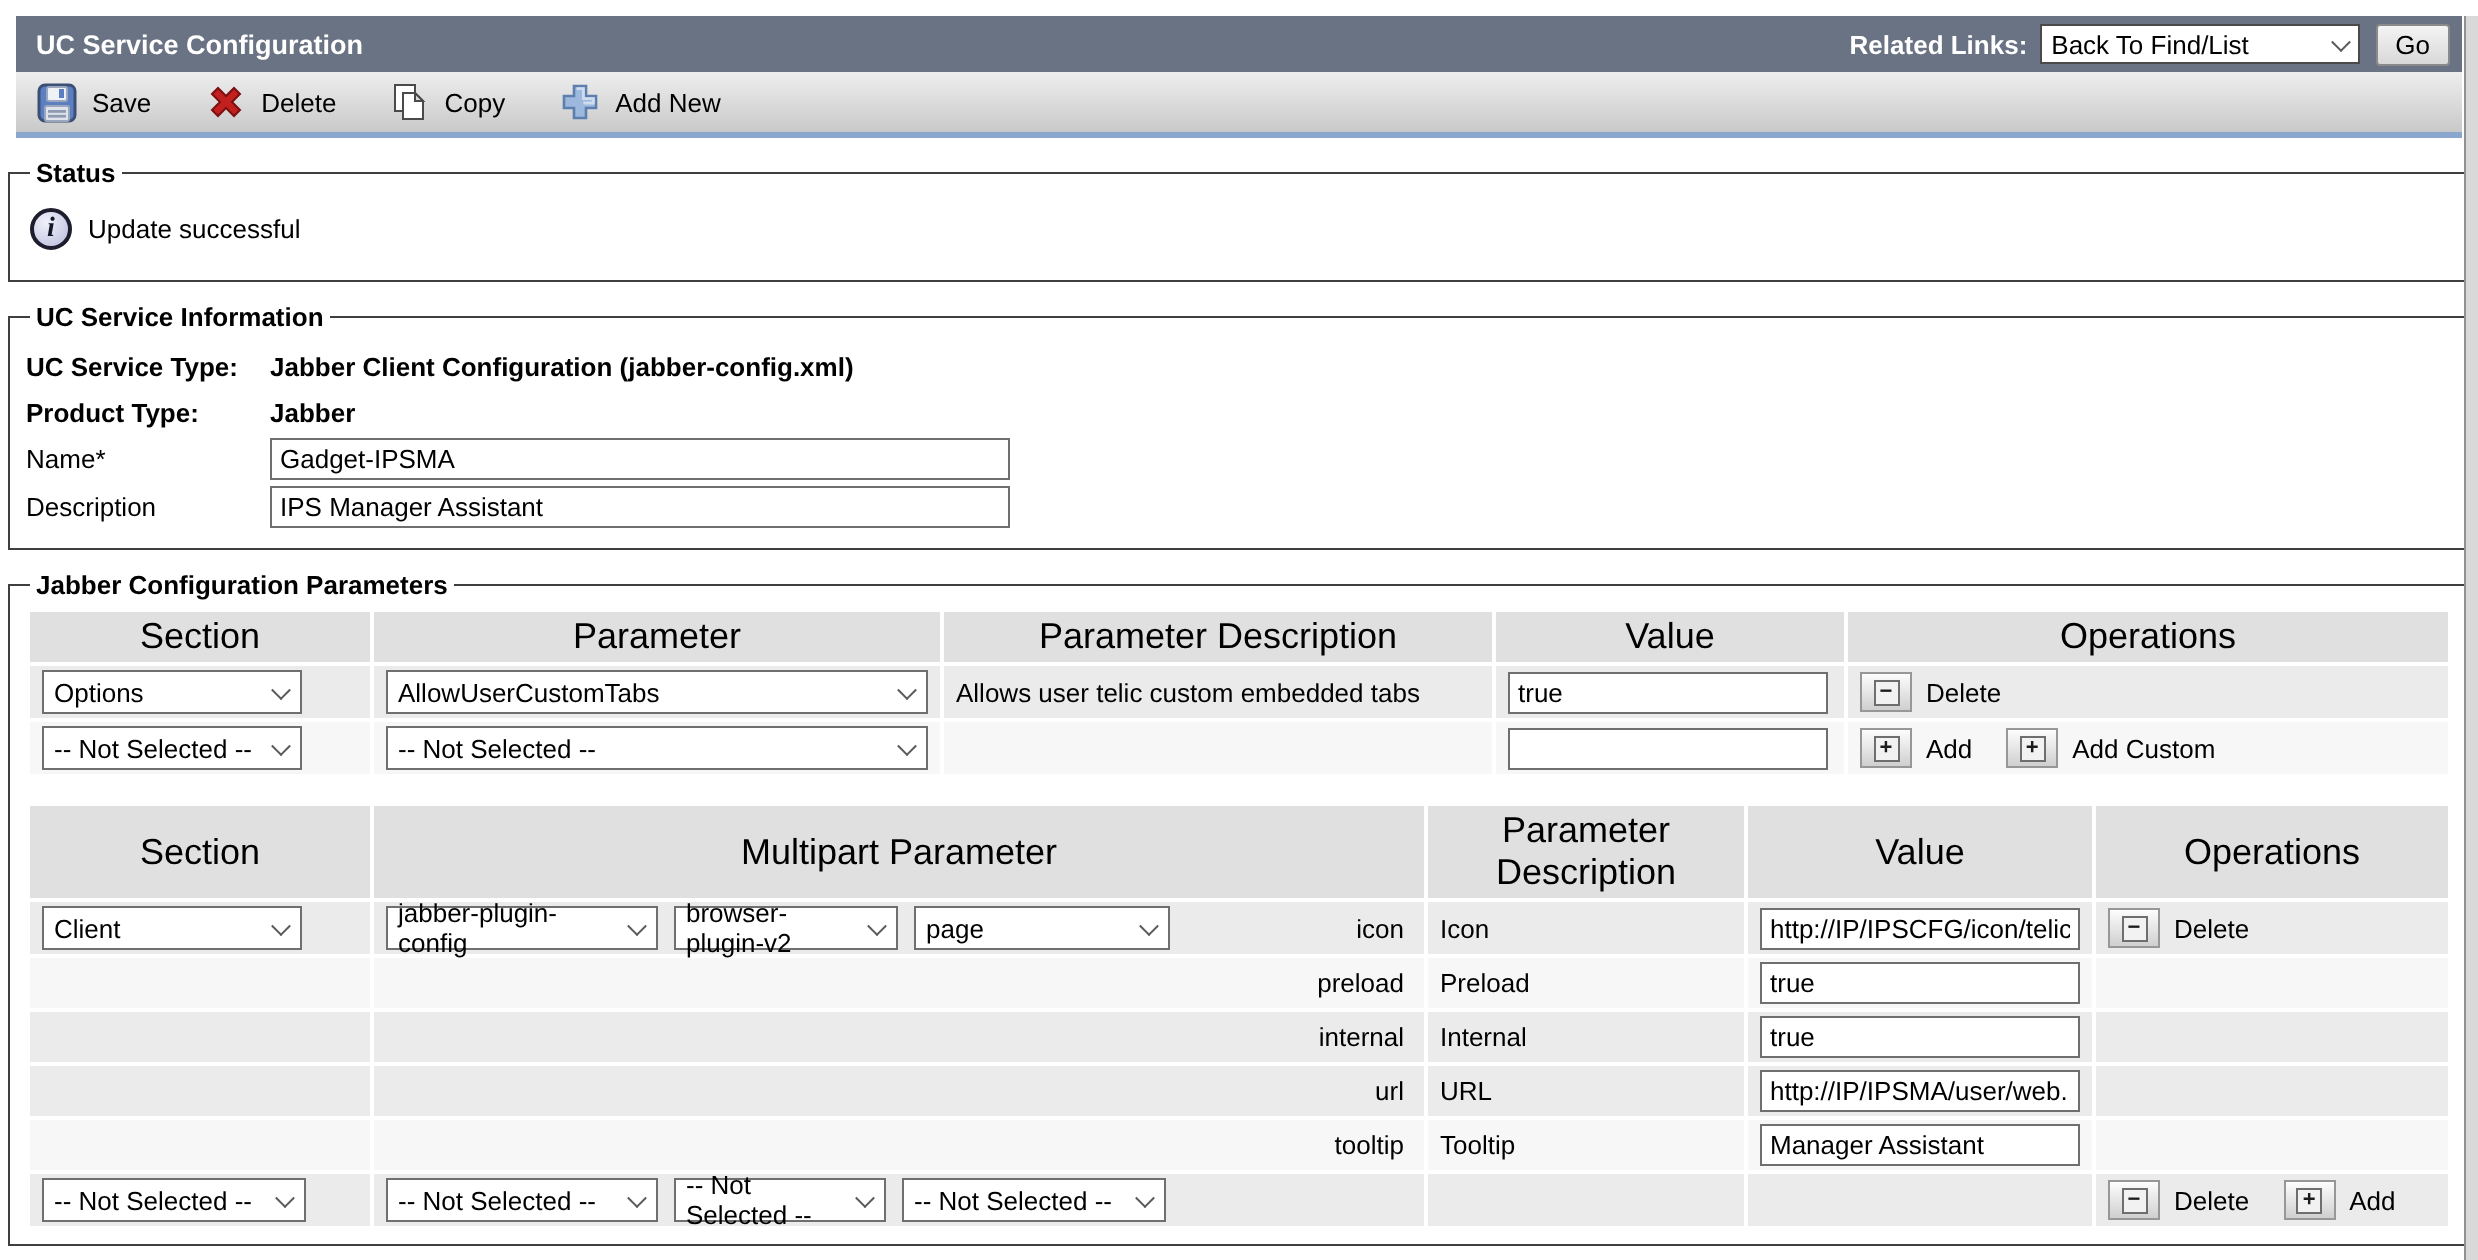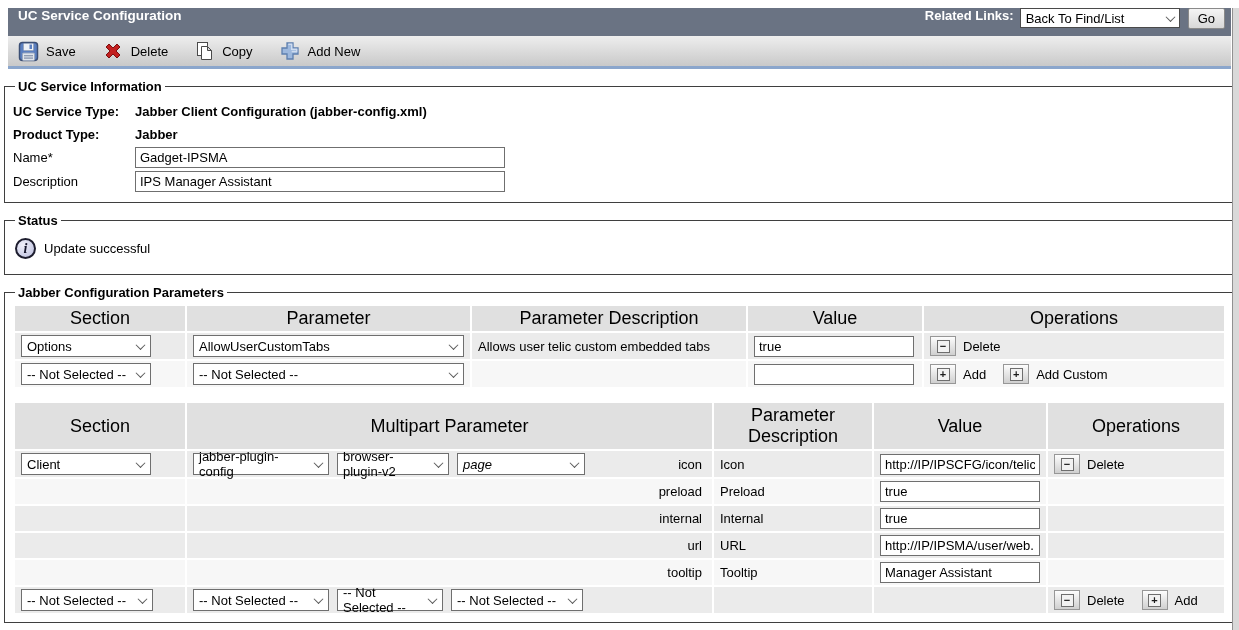--- a/index.html
+++ b/index.html
@@ -4,21 +4,21 @@
 <style>
   * { box-sizing: border-box; margin: 0; padding: 0; }
   html,body { background:#ffffff; }
   body { font-family:"Liberation Sans","DejaVu Sans",sans-serif; font-size:13px; color:#000; }
   .page { position:relative; width:1239px; height:630px; background:#fff; overflow:hidden; }
   .right-gutter { position:absolute; top:8px; right:0; width:7px; height:622px;
                   background:#d9d9d9; border-left:1px solid #919191; }
 
   
   .titlebar { margin:8px 8px 0 8px; height:28px; background:#6a7383;
-              display:flex; align-items:flex-start; padding:0 6px 0 10px; }
+              display:flex; align-items:center; padding:0 6px 0 10px; }
   .titlebar .ttl { color:#fff; font-weight:bold; font-size:13.5px; flex:0 0 auto; }
   .titlebar .spacer { flex:1; }
   .rl-label { color:#fff; font-weight:bold; margin-right:6px; }
   .rl-select { width:160px; height:20px; background:#fff; border:1px solid #4a4a4a;
                display:inline-flex; align-items:center; justify-content:space-between;
                padding:0 5px; margin-right:8px; }
   .go-btn { height:21px; padding:0 9px; background:linear-gradient(#f4f4f4,#d8d8d8);
             border:1px solid #8a8a8a; border-radius:2px; font-size:13px;
             font-family:inherit; cursor:pointer; }
 
@@ -63,21 +63,21 @@
   .gap { height:12px; }
 
   
   .sel { display:inline-flex; align-items:center; justify-content:space-between;
          height:22px; border:1px solid #6f6f6f; background:#fff; padding:0 6px 0 5px;
          font-size:13px; cursor:default; }
   .chev { width:7px; height:7px; border-right:1.6px solid #5a5a5a;
           border-bottom:1.6px solid #5a5a5a; transform:rotate(45deg) translate(-1px,-1px);
           flex:0 0 auto; margin-left:8px; }
   .sel-120 { width:130px; } .sel-full { width:100%; }
-  .sel-136 { width:136px; } .sel-112 { width:112px; } .sel-128 { width:128px;font-style:italic; }
+  .sel-136 { width:136px; } .sel-112 { width:112px; } .sel-128 { width:128px; }
   .sel-132 { width:132px; } .sel-105 { width:106px; }
   .mp-flex { display:flex; align-items:center; gap:8px; }
   .mp-key { margin-left:auto; padding-right:4px; }
   .key-right { text-align:right; padding-right:10px; }
   .val-input { width:160px; }
   .ops { display:flex; align-items:center; gap:7px; }
   .ops .lbl2 { margin-right:10px; }
   .opbtn { display:inline-flex; align-items:center; justify-content:center;
            width:26px; height:20px; background:linear-gradient(#fdfdfd,#cfcfcf);
            border:1px solid #979797; cursor:pointer; }
@@ -139,44 +139,44 @@
         <svg width="22" height="22" viewBox="0 0 22 22">
           <path d="M8 3 h6 v5 h5 v6 h-5 v5 h-6 v-5 H3 V8 h5 z" fill="#9db8dd" stroke="#5d7fae" stroke-width="1.3"></path>
           <path d="M9.3 4.3 h3.4 v5 h5 v2.2 h-5" fill="none" stroke="#cfdcef" stroke-width="1.4"></path>
         </svg>
       </span>
       <span>Add New</span>
     </span>
   </div>
 
   <fieldset>
+    <legend>Status</legend>
+    <div class="status-row">
+      <span class="info-icon">i</span>
+      <span>Update successful</span>
+    </div>
+  </fieldset>
+
+  <fieldset>
     <legend>UC Service Information</legend>
     <div class="si-row">
       <span class="si-label bold">UC Service Type:</span>
       <span class="bold">Jabber Client Configuration (jabber-config.xml)</span>
     </div>
     <div class="si-row">
       <span class="si-label bold">Product Type:</span>
       <span class="bold">Jabber</span>
     </div>
     <div class="si-row">
       <span class="si-label"><span>Name</span><span>*</span></span>
       <input class="txt-input w370" type="text" value="Gadget-IPSMA" style="">
     </div>
     <div class="si-row">
       <span class="si-label">Description</span>
       <input class="txt-input w370" type="text" value="IPS Manager Assistant" style="">
-    </div>
-  </fieldset>
-
-  <fieldset>
-    <legend>Status</legend>
-    <div class="status-row">
-      <span class="info-icon">i</span>
-      <span>Update successful</span>
     </div>
   </fieldset>
 
   <fieldset>
     <legend>Jabber Configuration Parameters</legend>
 
     <table>
       <tbody>
           <tr>
         <th class="t1-c1">Section</th>

